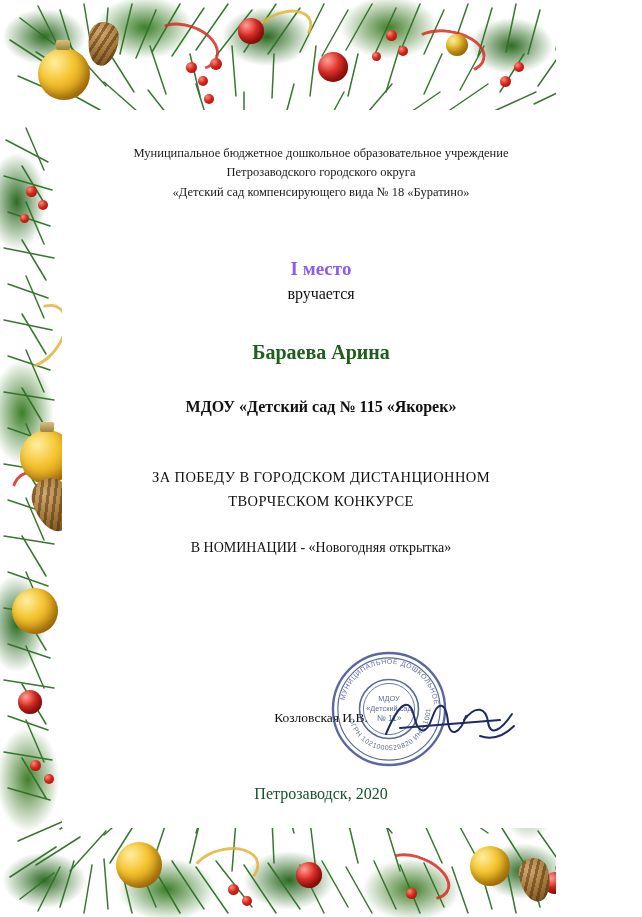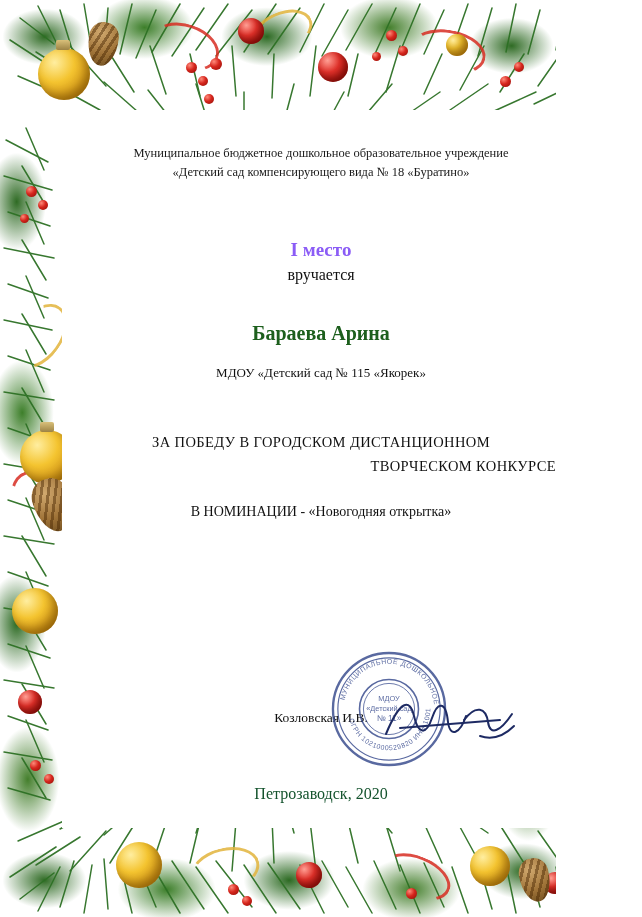--- a/index.html
+++ b/index.html
@@ -160,23 +160,24 @@
   }
 
   .recipient {
     margin-top: 38px;
     font-size: 20px;
     font-weight: bold;
     color: #1d5f1d;
   }
 
   .school {
-    margin-top: 20px;
-    font-size: 13px;
-    color: #111;
+    margin-top: 34px;
+    font-size: 16px;
+    color: #111;
+    font-weight: bold;
   }
 
   .reason {
     margin-top: 51px;
     font-size: 14.5px;
     line-height: 1.5;
     letter-spacing: 0.4px;
     color: #111;
   }
   .reason-sub {
@@ -506,33 +507,34 @@
   <div class="cone" style="left:560px;top:140px;width:34px;height:50px;transform:rotate(22deg);"></div>
   <div class="cone" style="left:88px;top:22px;width:30px;height:44px;transform:rotate(8deg);"></div>
   <div class="cone" style="left:520px;top:858px;width:30px;height:44px;transform:rotate(-12deg);"></div>
 
   <div class="inner-card"></div>
 
   <div class="content">
 
     <div class="org-block">
       <div class="org-line">Муниципальное бюджетное дошкольное образовательное учреждение</div>
+      <div class="org-line">Петрозаводского городского округа</div>
       <div class="org-line">«Детский сад компенсирующего вида № 18 «Буратино»</div>
     </div>
 
 
     <div class="place">I место</div>
     <div class="awarded">вручается</div>
 
     <div class="recipient">Бараева Арина</div>
 
     <div class="school">МДОУ «Детский сад № 115 «Якорек»</div>
 
     <div class="reason">ЗА ПОБЕДУ В ГОРОДСКОМ ДИСТАНЦИОННОМ</div>
-    <div class="reason" style="margin-top:2px;text-align:right;">ТВОРЧЕСКОМ КОНКУРСЕ</div>
+    <div class="reason" style="margin-top:2px;">ТВОРЧЕСКОМ КОНКУРСЕ</div>
 
     <div class="nomination">В НОМИНАЦИИ - «Новогодняя открытка»</div>
 
     <div class="signature-row">
       <span>Козловская И.В.</span>
     </div>
 
     <div class="place-date">Петрозаводск, 2020</div>
 
     <svg class="stamp" viewBox="0 0 120 120">

